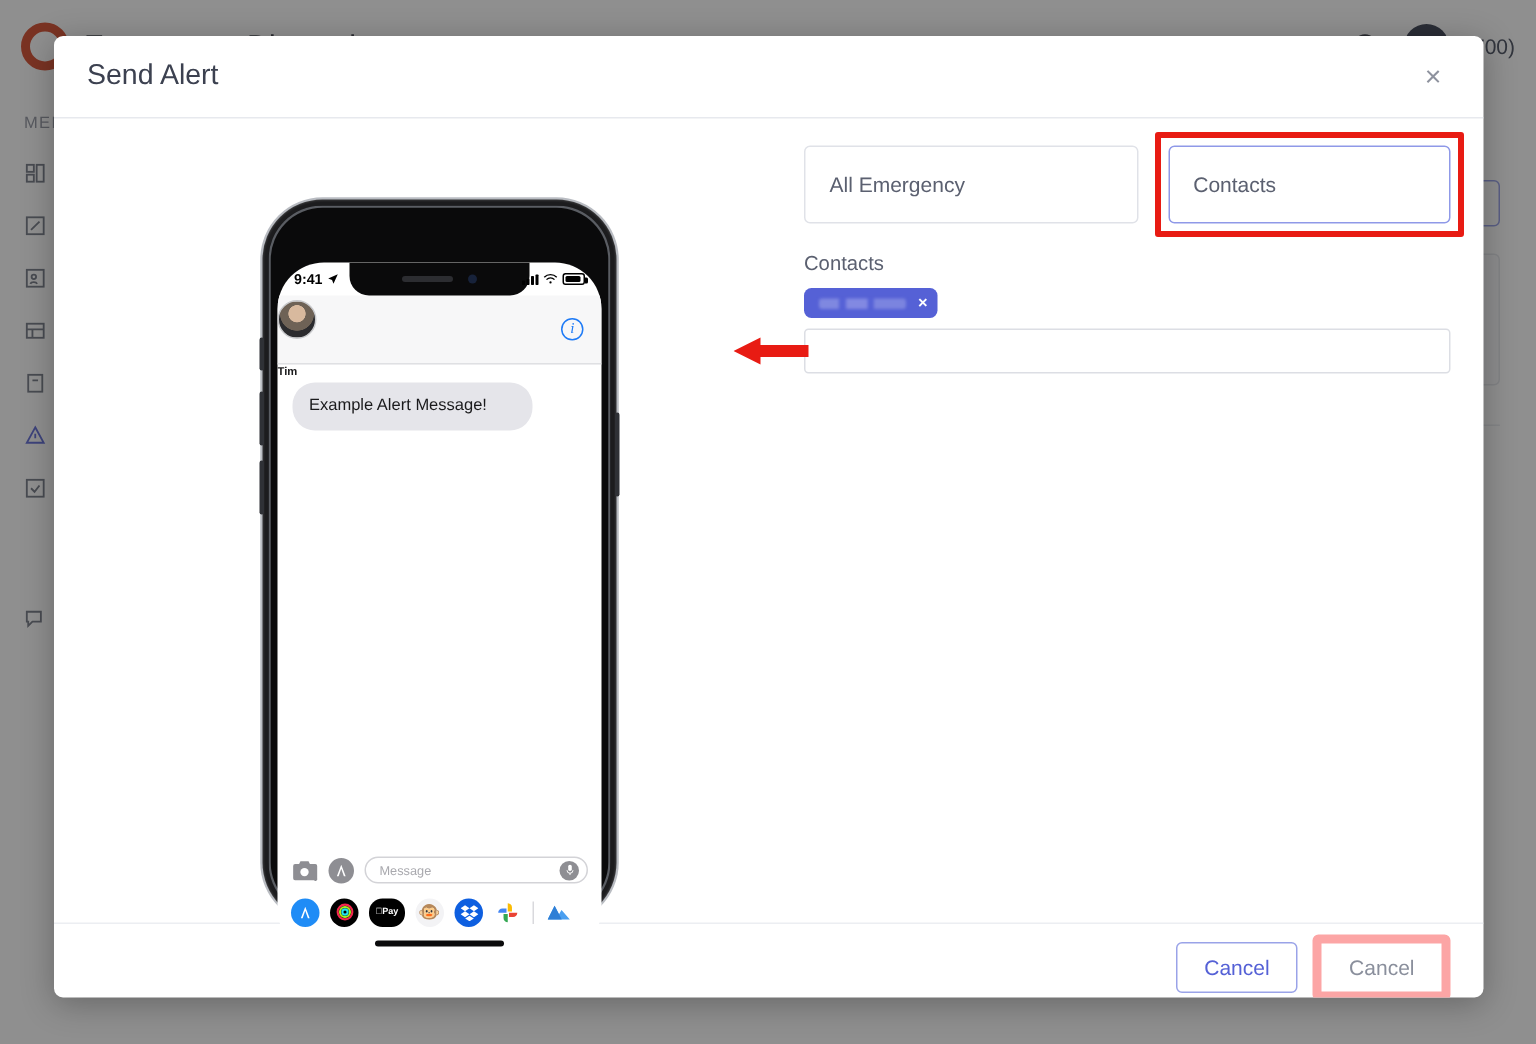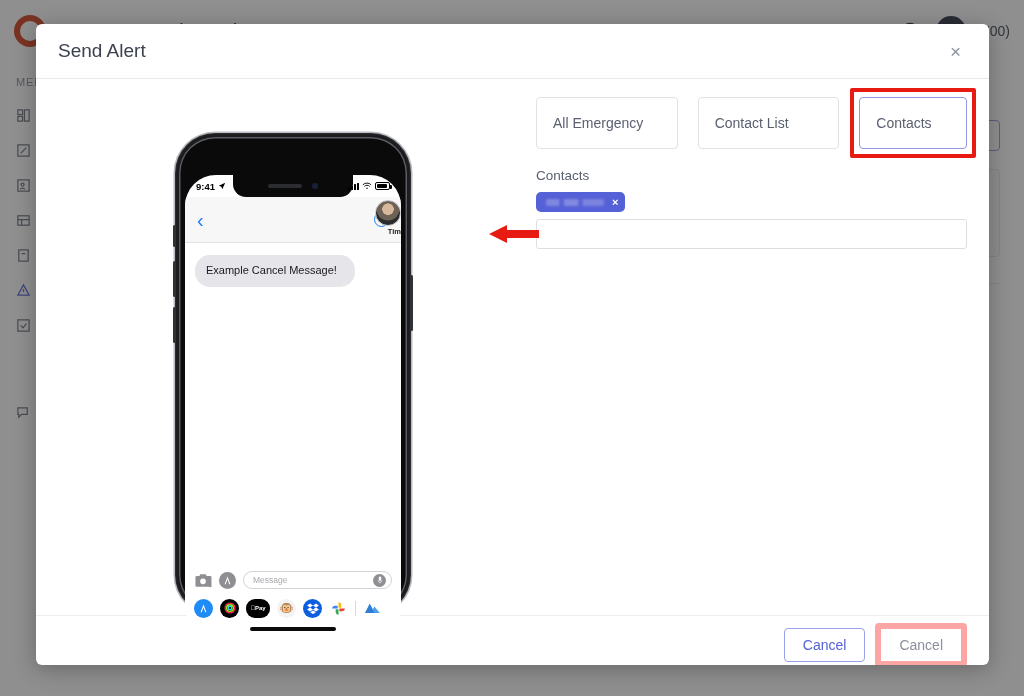--- a/index.html
+++ b/index.html
@@ -144,21 +144,21 @@
   .batt i { position:absolute; left:1px; top:1px; bottom:1px; width: 10px; background:#000; border-radius:1px; display:block;}
 
   .nav-bar {
     height: 46px; flex: none; background: #f7f7f8;
     border-bottom: 1px solid #dfe0e3;
     display: flex; align-items: center; padding: 0 12px; position: relative;
   }
   .nav-back { color: #1f7bf6; font-size: 20px; line-height: 1; }
   .nav-center {
     position: absolute; left: 0; right: 0; top: 3px;
-    display: flex; flex-direction: column; align-items: flex-end; gap: 1px;
+    display: flex; flex-direction: column; align-items: flex-start; gap: 17px;
   }
   .nav-avatar {
     width: 26px; height: 26px; border-radius: 50%;
     background: radial-gradient(circle at 50% 34%, #d8b99e 0 28%, #6e6256 30% 56%, #2b2b2e 58% 100%);
     border: .5px solid #c9cacd;
   }
   .nav-name { font-size: 7.5px; font-weight: bold; color: #1a1a1c; }
   .nav-info {
     margin-left: auto; width: 15px; height: 15px; border-radius: 50%;
     border: 1.2px solid #1f7bf6; color: #1f7bf6;
@@ -404,21 +404,21 @@
             <div class="nav-bar">
               <div class="nav-back">‹</div>
               <div class="nav-center">
                 <div class="nav-avatar"></div>
                 <div class="nav-name">Tim</div>
               </div>
               <div class="nav-info">i</div>
             </div>
 
             <div class="thread">
-              <div class="bubble">Example Cancel Message!</div>
+              <div class="bubble">Example Alert Message!</div>
             </div>
 
             <div class="kb-bar">
               <svg class="kb-cam" viewBox="0 0 20 16" fill="#8e8e93">
                 <path d="M7 1h6l1 2h4a1.4 1.4 0 011.4 1.4v9.2A1.4 1.4 0 0117 15H3a1.4 1.4 0 01-1.4-1.4V4.4A1.4 1.4 0 013 3h3z"></path>
                 <circle cx="10" cy="9" r="3.1" fill="#fff"></circle>
               </svg>
               <div class="kb-icon">
                 <svg width="11" height="11" viewBox="0 0 12 12" fill="#fff">
                     <path d="M6 1.6L9.2 10H7.9L6 4.6 4.1 10H2.8z"></path>
@@ -483,21 +483,20 @@
 
           </div>
         </div>
       </div>
     </div>
 
     <div class="form-col">
 
       <div class="tabs">
         <button class="tab">All Emergency</button>
-        <button class="tab">Contact List</button>
         <div class="tab-wrap">
           <button class="tab selected">Contacts</button>
           <div class="annot-box"></div>
         </div>
       </div>
 
       <div class="field-label">Contacts</div>
 
       <div class="chips">
         <div class="chip">

